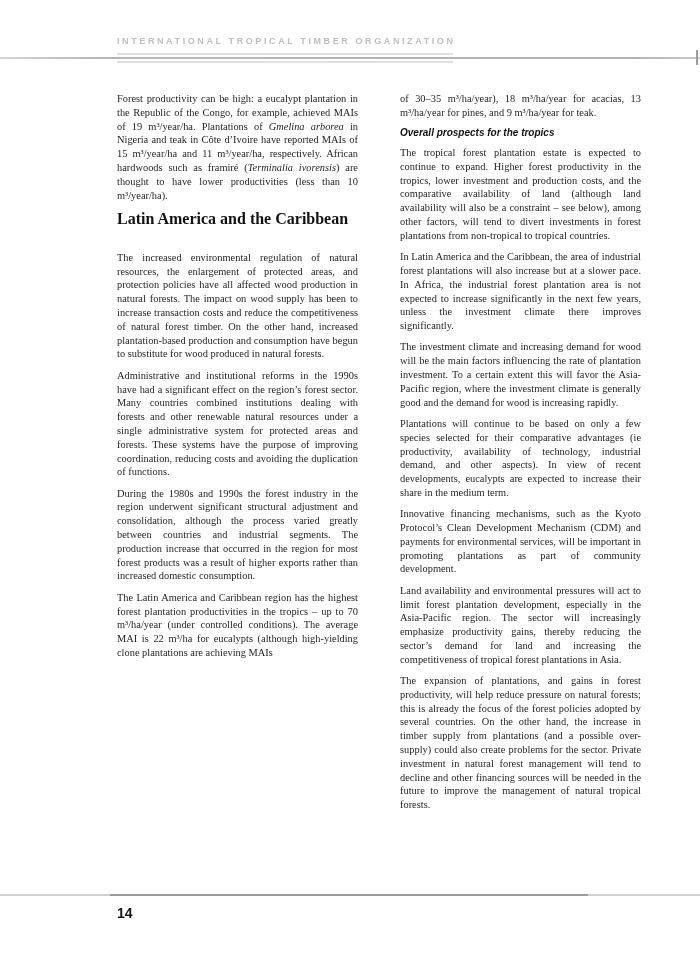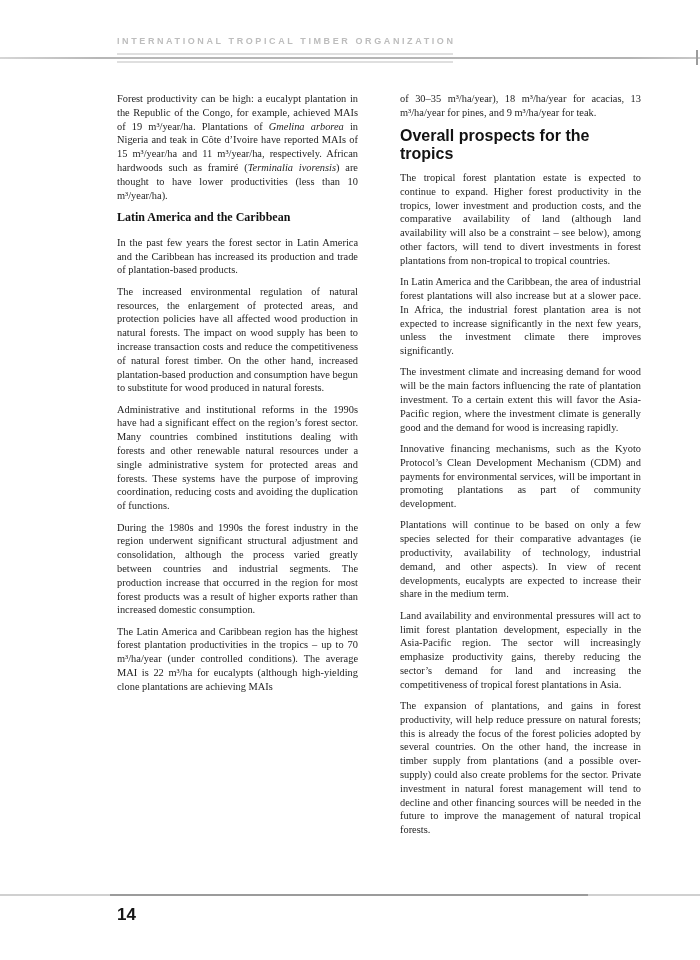--- a/index.html
+++ b/index.html
@@ -35,72 +35,71 @@
   p.paragraph {
     margin:0 0 7.5px 0;
     font-size:10.4px;
     line-height:13.8px;
     text-align:justify;
     color:#1e1e1e;
   }
   p.paragraph span.it { font-style:italic; }
 
   h3.heading-serif {
-    margin:4px 0 11px 0;
+    margin:4px 0 23px 0;
     font-family:"Liberation Serif", serif;
-    font-size:12px; font-weight:bold;
+    font-size:16px; font-weight:bold;
     color:#121212;
   }
   h3.heading-sans {
     margin:5px 0 8px 0;
     font-family:"Liberation Sans", sans-serif;
-    font-size:16px; font-weight:bold; 
+    font-size:10px; font-weight:bold; font-style:italic;
     color:#121212;
   }
 
   
   .footer-rule      { position:absolute; left:0;    top:894px; width:700px; height:1.5px; background:#d0d0d0; }
   .footer-rule-dark { position:absolute; left:110px; top:894px; width:478px; height:1.5px; background:#9b9b9b; }
   .page-number {
     position:absolute; left:117px; top:905px;
     font-family:"Liberation Sans", sans-serif;
-    font-size:17px; font-weight:bold;
+    font-size:14px; font-weight:bold;
     color:#161616;
   }
 </style>
 </head>
 <body>
 
 <div class="page">
 
   <div class="header-title">INTERNATIONAL TROPICAL TIMBER ORGANIZATION</div>
 
   <div class="rule-light-top"></div>
   <div class="rule-main"></div>
   <div class="rule-light-bot"></div>
   <div class="rule-right-tick"></div>
 
   <div class="column left">
       <p class="paragraph"><span>Forest productivity can be high: a eucalypt plantation in the Republic of the Congo, for example, achieved MAIs of 19 m³/year/ha. Plantations of </span><span class="it">Gmelina arborea</span><span> in Nigeria and teak in Côte d’Ivoire have reported MAIs of 15 m³/year/ha and 11 m³/year/ha, respectively. African hardwoods such as framiré (</span><span class="it">Terminalia ivorensis</span><span>) are thought to have lower productivities (less than 10 m³/year/ha).</span></p>
       <h3 class="heading-serif"><span>Latin America and the Caribbean</span></h3>
-      <p class="paragraph"><span>In the past few years the forest sector in Latin America and the Caribbean has increased its production and trade of plantation-based products.</span></p>
       <p class="paragraph"><span>The increased environmental regulation of natural resources, the enlargement of protected areas, and protection policies have all affected wood production in natural forests. The impact on wood supply has been to increase transaction costs and reduce the competitiveness of natural forest timber. On the other hand, increased plantation-based production and consumption have begun to substitute for wood produced in natural forests.</span></p>
       <p class="paragraph"><span>Administrative and institutional reforms in the 1990s have had a significant effect on the region’s forest sector. Many countries combined institutions dealing with forests and other renewable natural resources under a single administrative system for protected areas and forests. These systems have the purpose of improving coordination, reducing costs and avoiding the duplication of functions.</span></p>
       <p class="paragraph"><span>During the 1980s and 1990s the forest industry in the region underwent significant structural adjustment and consolidation, although the process varied greatly between countries and industrial segments. The production increase that occurred in the region for most forest products was a result of higher exports rather than increased domestic consumption.</span></p>
       <p class="paragraph"><span>The Latin America and Caribbean region has the highest forest plantation productivities in the tropics – up to 70 m³/ha/year (under controlled conditions). The average MAI is 22 m³/ha for eucalypts (although high-yielding clone plantations are achieving MAIs</span></p>
     </div>
 
   <div class="column right">
       <p class="paragraph"><span>of 30–35 m³/ha/year), 18 m³/ha/year for acacias, 13 m³/ha/year for pines, and 9 m³/ha/year for teak.</span></p>
       <h3 class="heading-sans"><span>Overall prospects for the tropics</span></h3>
       <p class="paragraph"><span>The tropical forest plantation estate is expected to continue to expand. Higher forest productivity in the tropics, lower investment and production costs, and the comparative availability of land (although land availability will also be a constraint – see below), among other factors, will tend to divert investments in forest plantations from non-tropical to tropical countries.</span></p>
       <p class="paragraph"><span>In Latin America and the Caribbean, the area of industrial forest plantations will also increase but at a slower pace. In Africa, the industrial forest plantation area is not expected to increase significantly in the next few years, unless the investment climate there improves significantly.</span></p>
       <p class="paragraph"><span>The investment climate and increasing demand for wood will be the main factors influencing the rate of plantation investment. To a certain extent this will favor the Asia-Pacific region, where the investment climate is generally good and the demand for wood is increasing rapidly.</span></p>
+      <p class="paragraph"><span>Plantations will continue to be based on only a few species selected for their comparative advantages (ie productivity, availability of technology, industrial demand, and other aspects). In view of recent developments, eucalypts are expected to increase their share in the medium term.</span></p>
       <p class="paragraph"><span>Innovative financing mechanisms, such as the Kyoto Protocol’s Clean Development Mechanism (CDM) and payments for environmental services, will be important in promoting plantations as part of community development.</span></p>
-      <p class="paragraph"><span>Plantations will continue to be based on only a few species selected for their comparative advantages (ie productivity, availability of technology, industrial demand, and other aspects). In view of recent developments, eucalypts are expected to increase their share in the medium term.</span></p>
       <p class="paragraph"><span>Land availability and environmental pressures will act to limit forest plantation development, especially in the Asia-Pacific region. The sector will increasingly emphasize productivity gains, thereby reducing the sector’s demand for land and increasing the competitiveness of tropical forest plantations in Asia.</span></p>
       <p class="paragraph"><span>The expansion of plantations, and gains in forest productivity, will help reduce pressure on natural forests; this is already the focus of the forest policies adopted by several countries. On the other hand, the increase in timber supply from plantations (and a possible over-supply) could also create problems for the sector. Private investment in natural forest management will tend to decline and other financing sources will be needed in the future to improve the management of natural tropical forests.</span></p>
     </div>
 
   <div class="footer-rule"></div>
   <div class="footer-rule-dark"></div>
 
   <div class="page-number">14</div>
 
 </div>

